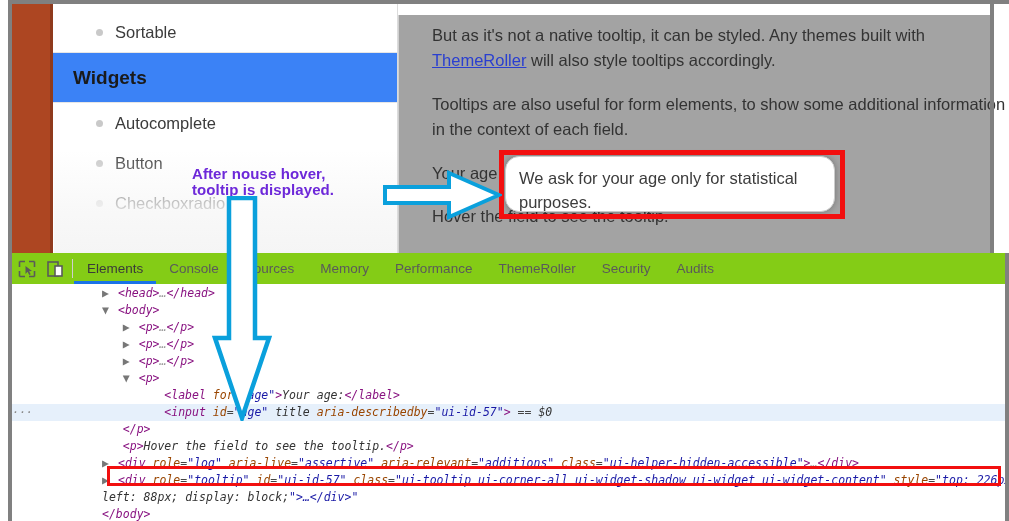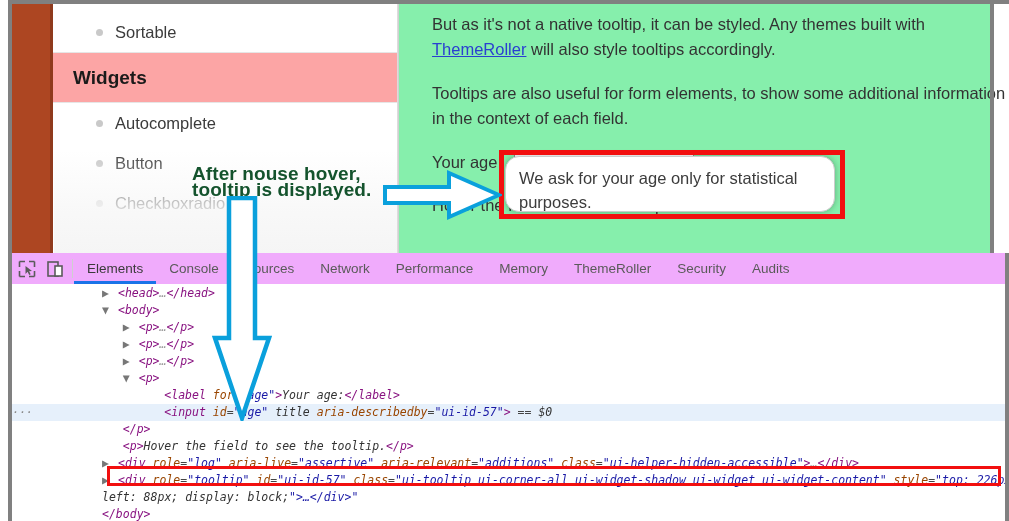--- a/index.html
+++ b/index.html
@@ -50,39 +50,39 @@
     font-size:16.5px;color:#3b3b3b;
     white-space:nowrap;
   }
   .nav-item .bullet{
     position:absolute;left:43px;top:17px;width:7px;height:7px;
     border-radius:50%;background:#c9c9c9;
   }
   .nav-section{
     height:49px;line-height:49px;
     padding-left:20px;
-    background:#fca5a5;
+    background:#3b82f6;
     font-size:19px;font-weight:bold;color:#1a1a1a;
     border-top:1px solid #e6e6e6;
     border-bottom:1px solid #e6e6e6;
     white-space:nowrap;
   }
   .sidebar-right-edge{
     position:absolute;left:397px;top:4px;width:1px;height:249px;background:#dcdcdc;
   }
   .sidebar-fade{
     position:absolute;left:54px;top:150px;width:343px;height:103px;
     background:linear-gradient(to bottom, rgba(250,250,250,0) 0%, rgba(247,247,247,0.85) 60%, rgba(245,245,245,1) 100%);
     pointer-events:none;
   }
 
   
   .content{
-    position:absolute;left:398px;top:4px;width:592px;height:249px;
-    background:#86efac;
+    position:absolute;left:398px;top:15px;width:592px;height:249px;
+    background:#a3a3a3;
     padding:0;
   }
   .content-divider{
     position:absolute;left:0;top:0;width:1px;height:249px;background:#d0d0d0;
   }
   .content-body{
     position:absolute;left:34px;top:8px;width:590px;
     font-size:16.5px;color:#333333;line-height:25px;
   }
   .content-body p{margin:0 0 19px 0;}
@@ -118,21 +118,21 @@
   .red-box-dom{
     position:absolute;left:107px;top:466px;width:894px;height:20px;
     border:3px solid #f20f0f;
     box-sizing:border-box;
     z-index:7;
   }
 
   
   .callout-text{
     position:absolute;left:192px;top:166px;
-    font-size:19px;font-weight:bold;color:#14532d;
+    font-size:15px;font-weight:bold;color:#6d28d9;
     line-height:16px;letter-spacing:0.1px;
     z-index:8;white-space:nowrap;
   }
 
   
   .arrow-right{position:absolute;left:383px;top:169px;width:119px;height:52px;z-index:8;}
   
   .arrow-down{position:absolute;left:196px;top:196px;width:92px;height:225px;z-index:8;}
 
   
@@ -141,21 +141,21 @@
     background:#ffffff;
   }
   .dt-left-border{
     position:absolute;left:8px;top:0;width:4px;height:268px;background:#808080;
   }
   .dt-right-border{
     position:absolute;left:1005px;top:0;width:4px;height:268px;background:#808080;
   }
   .dt-toolbar{
     position:absolute;left:12px;top:0;width:993px;height:31px;
-    background:#f0abfc;border-bottom:1px solid #cfcfcf;
+    background:#84cc16;border-bottom:1px solid #cfcfcf;
   }
   .dt-icon{
     position:absolute;top:7px;width:18px;height:18px;cursor:pointer;
   }
   .dt-icon-inspect{left:6px;}
   .dt-icon-device{left:34px;}
   .dt-sep{
     position:absolute;left:60px;top:6px;width:1px;height:19px;background:#cfcfcf;
   }
   .dt-tabs{
@@ -280,23 +280,22 @@
       <svg class="dt-icon dt-icon-device" viewBox="0 0 18 18">
         <rect x="2" y="2" width="10" height="14" fill="none" stroke="#5a5a5a" stroke-width="1.6"></rect>
         <rect x="9" y="6" width="7" height="10" fill="#ffffff" stroke="#5a5a5a" stroke-width="1.6"></rect>
       </svg>
       <div class="dt-sep"></div>
 
       <div class="dt-tabs">
         <div class="dt-tab active">Elements</div>
         <div class="dt-tab">Console</div>
         <div class="dt-tab">Sources</div>
-        <div class="dt-tab">Network</div>
+        <div class="dt-tab">Memory</div>
         <div class="dt-tab">Performance</div>
-        <div class="dt-tab">Memory</div>
         <div class="dt-tab">ThemeRoller</div>
         <div class="dt-tab">Security</div>
         <div class="dt-tab">Audits</div>
       </div>
     </div>
 
     <div class="dom-tree" id="dom-tree">
         <div class="dom-line">&nbsp;&nbsp;&nbsp;&nbsp;&nbsp;&nbsp;&nbsp;&nbsp;&nbsp;&nbsp;&nbsp;&nbsp;&nbsp;<span class="twisty">▶</span><span class="txt"> </span><span class="tag">&lt;head&gt;</span><span class="ellip">…</span><span class="tag">&lt;/head&gt;</span></div>
         <div class="dom-line">&nbsp;&nbsp;&nbsp;&nbsp;&nbsp;&nbsp;&nbsp;&nbsp;&nbsp;&nbsp;&nbsp;&nbsp;&nbsp;<span class="twisty">▼</span><span class="txt"> </span><span class="tag">&lt;body&gt;</span></div>
         <div class="dom-line">&nbsp;&nbsp;&nbsp;&nbsp;&nbsp;&nbsp;&nbsp;&nbsp;&nbsp;&nbsp;&nbsp;&nbsp;&nbsp;&nbsp;&nbsp;&nbsp;<span class="twisty">▶</span><span class="txt"> </span><span class="tag">&lt;p&gt;</span><span class="ellip">…</span><span class="tag">&lt;/p&gt;</span></div>

